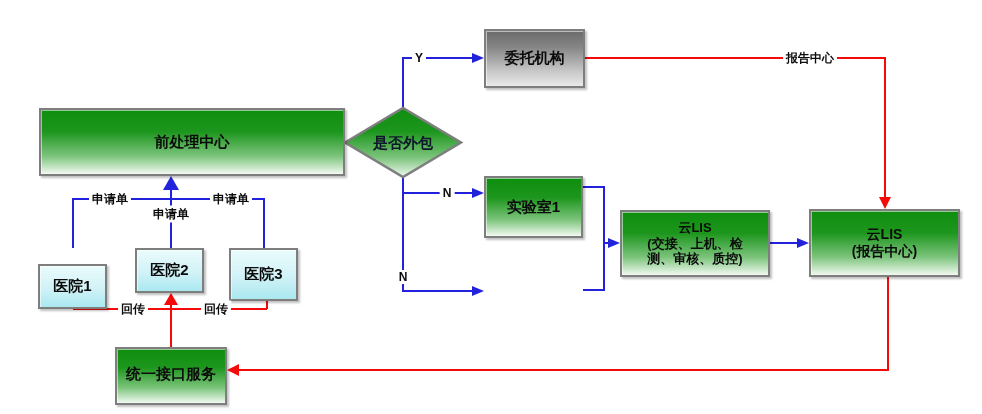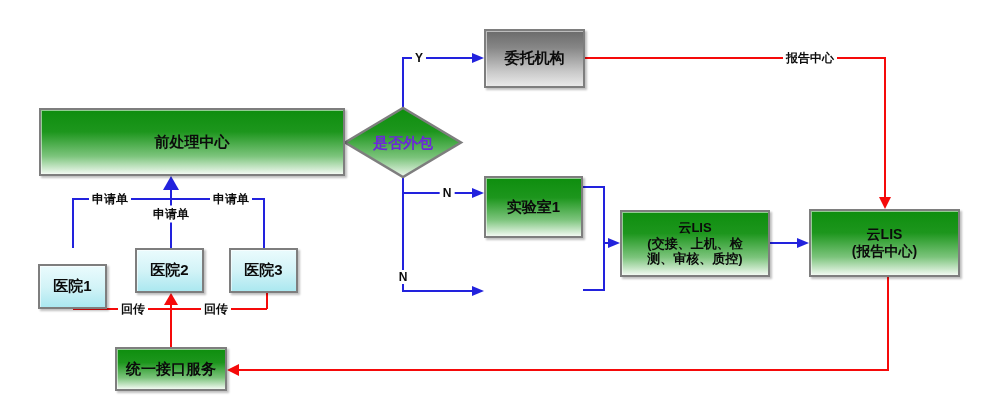--- a/index.html
+++ b/index.html
@@ -33,21 +33,21 @@
     position:absolute;z-index:4;
     transform:translate(-50%,-50%);
     background:#ffffff;
     padding:0 3px;
     font-size:12px;font-weight:bold;color:#0b0b0b;
     white-space:nowrap;
   }
   .diamond-label{
     position:absolute;z-index:4;
     transform:translate(-50%,-50%);
-    font-size:15px;font-weight:bold;color:#6d28d9;
+    font-size:15px;font-weight:bold;color:#0f172a;
     white-space:nowrap;
   }
 </style>
 </head>
 <body>
 
 <div id="canvas">
 
   <svg class="wires" width="982" height="414" viewBox="0 0 982 414">
     <defs>
@@ -114,23 +114,23 @@
 (交接、上机、检
 测、审核、质控)</div>
 
   <div class="node green fs14" style="left:809px;top:209px;width:151px;height:68px;">云LIS
 (报告中心)</div>
 
   <div class="node cyan fs15" style="left:38px;top:264px;width:69px;height:45px;">医院1</div>
 
   <div class="node cyan fs15" style="left:135px;top:248px;width:69px;height:45px;">医院2</div>
 
-  <div class="node cyan fs15" style="left:229px;top:248px;width:69px;height:45px;">医院3</div>
+  <div class="node cyan fs15" style="left:229px;top:248px;width:69px;height:53px;">医院3</div>
 
-  <div class="node green fs15" style="left:115px;top:347px;width:112px;height:44px;">统一接口服务</div>
+  <div class="node green fs15" style="left:115px;top:347px;width:112px;height:58px;font-family:Liberation Mono, monospace;">统一接口服务</div>
 
   <div class="edge-label" style="left:419px;top:58px;">Y</div>
 
   <div class="edge-label" style="left:447px;top:193px;">N</div>
 
   <div class="edge-label" style="left:403px;top:277px;">N</div>
 
   <div class="edge-label" style="left:110px;top:199px;">申请单</div>
 
   <div class="edge-label" style="left:171px;top:214px;">申请单</div>

